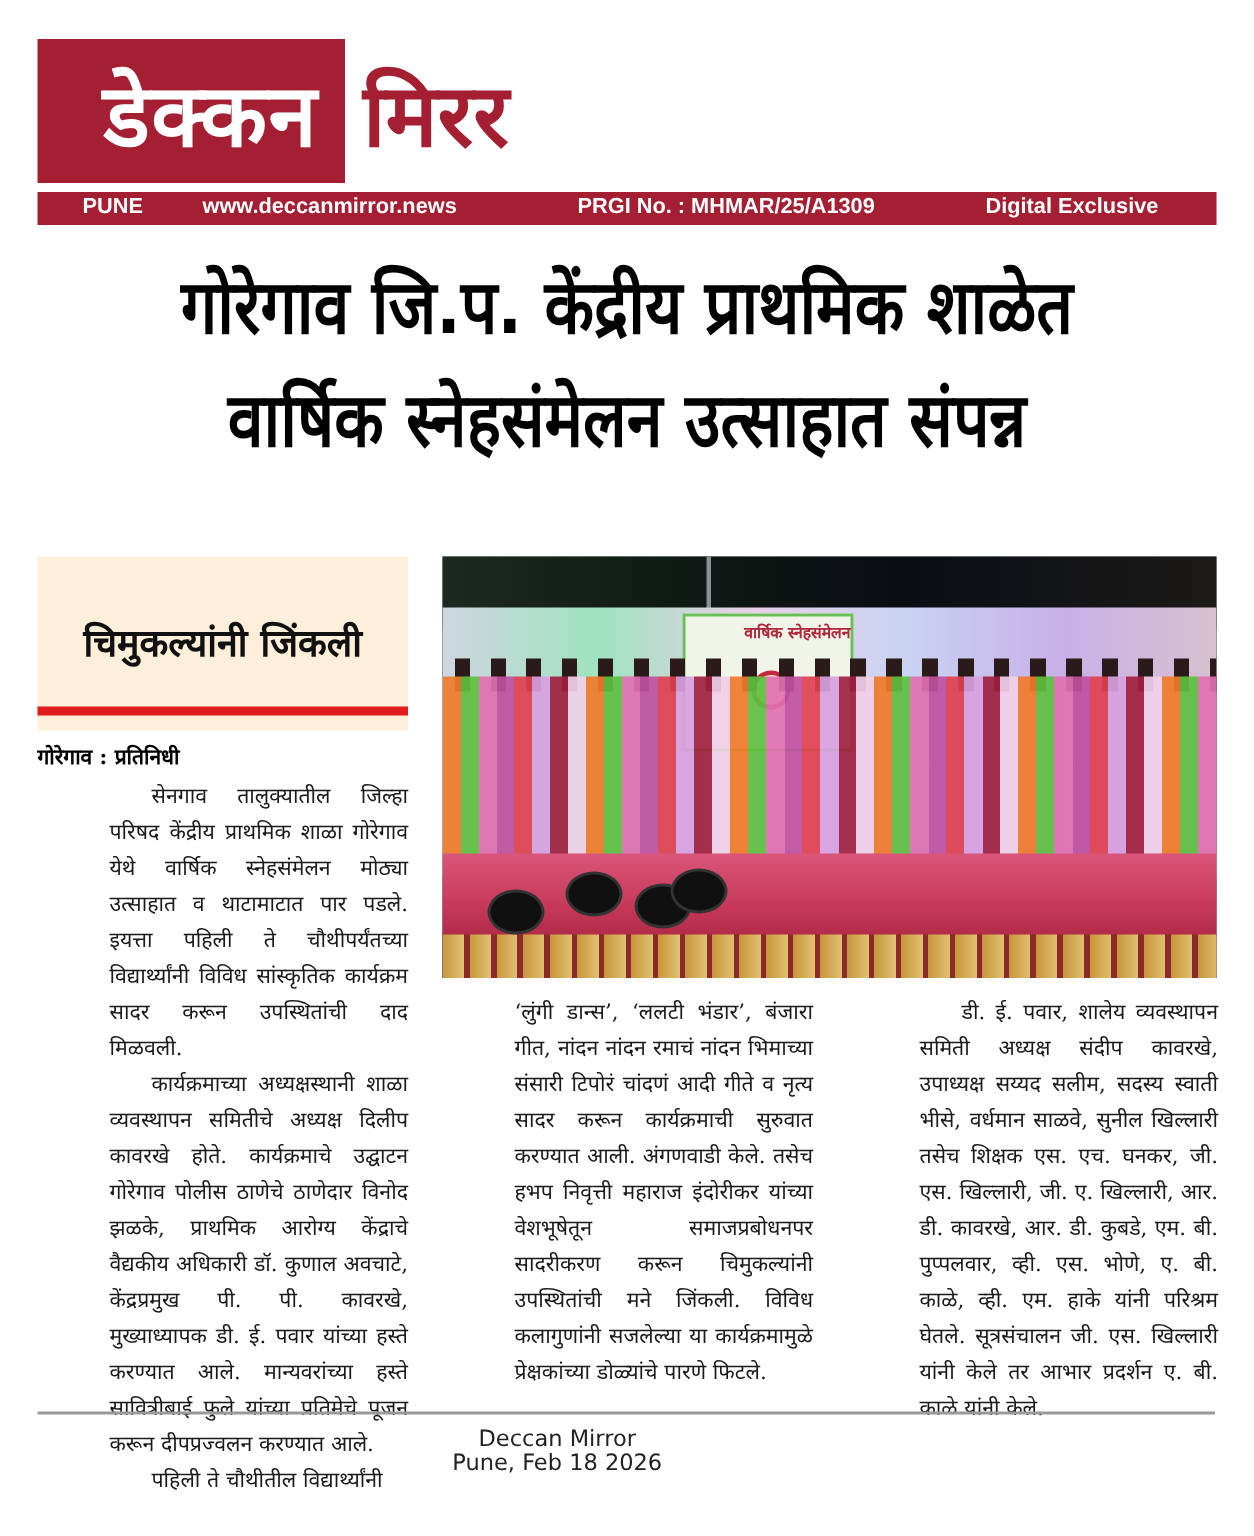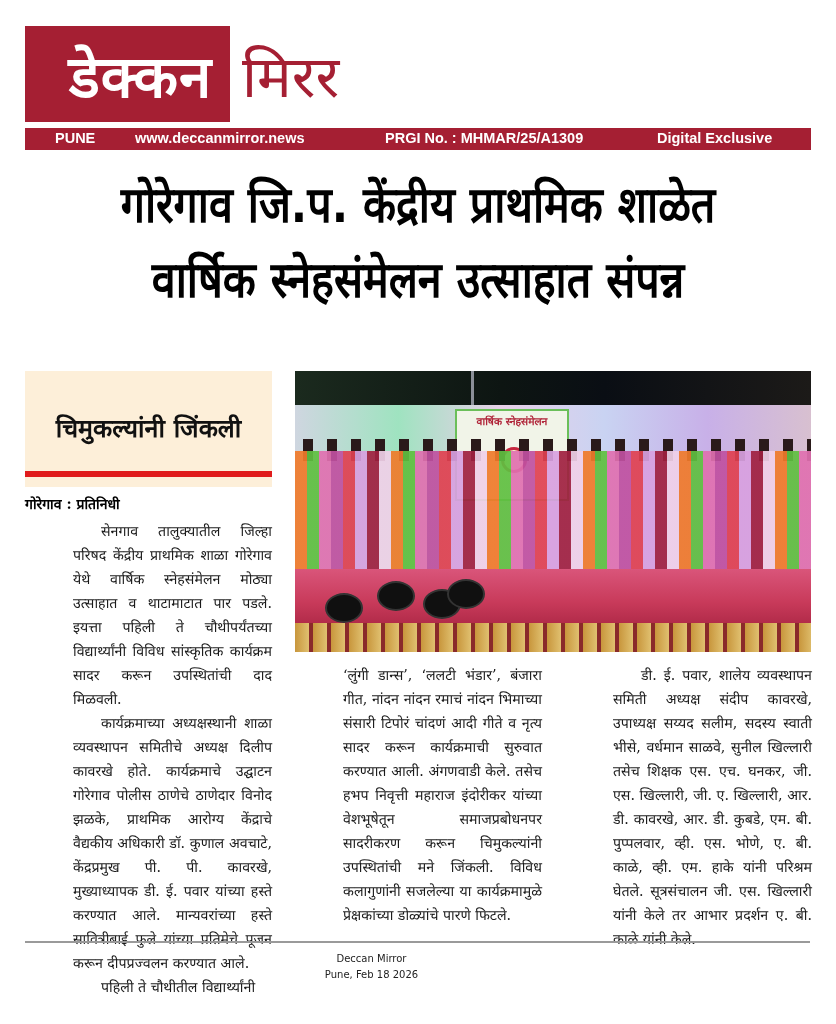--- a/index.html
+++ b/index.html
@@ -10,21 +10,21 @@
     position: absolute; left: 25px; top: 26px; width: 205px; height: 96px;
     background: #a51f33; color: #fff;
     display: flex; align-items: center; justify-content: center;
     font-family: "DejaVu Sans", sans-serif; font-weight: bold; font-size: 58px;
     letter-spacing: 1px;
     padding-left: 26px;
   }
   .masthead-word2 {
     position: absolute; left: 242px; top: 26px; height: 96px;
     display: flex; align-items: center;
-    color: #a51f33; font-family: "DejaVu Sans", sans-serif; font-weight: normal; font-size: 58px;
+    color: #a51f33; font-family: "DejaVu Sans", sans-serif; font-weight: bold; font-size: 58px;
   }
   .info-bar {
     position: absolute; left: 25px; top: 128px; width: 786px; height: 22px;
     background: #a51f33; color: #fff;
     font-family: "Liberation Sans", sans-serif; font-weight: bold; font-size: 14.5px; text-align: center;
   }
   .info-bar span { position: absolute; top: 2px; white-space: nowrap; }
 
   .headline {
     position: absolute; left: 20px; top: 168px; width: 796px;
@@ -52,21 +52,21 @@
     position: absolute; left: 295px; top: 371px; width: 516px; height: 281px; overflow: hidden;
     background: #0e1414;
   }
   .photo .sky { position: absolute; left: 0; top: 0; width: 100%; height: 48px;
     background: linear-gradient(90deg, #1b2a1e 0%, #0d1512 40%, #0a0e14 60%, #1c1a18 100%); }
   .photo .pole { position: absolute; left: 176px; top: 0; width: 3px; height: 48px; background: #8b8f98; }
   .photo .backdrop { position: absolute; left: 0; top: 34px; width: 100%; height: 180px;
     background: linear-gradient(90deg, #cfd6e0 0%, #9fe3c0 20%, #e8d0e8 40%, #c9d3f2 60%, #c8b0e8 80%, #d8c0d0 100%); }
   .photo .banner { position: absolute; left: 160px; top: 38px; width: 114px; height: 92px;
     background: #f1f4e8; border: 2px solid #6bbf59; }
-  .photo .banner-title { position: absolute; left: 0; top: 3px; width: 100%; text-align: center;
+  .photo .banner-title { position: absolute; left: 0; top: 3px; width: 100%; text-align: right;
     color: #b0263a; font-weight: bold; font-size: 10.5px; font-family: "DejaVu Sans", sans-serif; white-space: nowrap; }
   .photo .banner-logo { position: absolute; left: 44px; top: 36px; width: 26px; height: 26px; border-radius: 50%;
     border: 3px solid #c62840; background: #f8f0d0; }
   .photo .performers { position: absolute; left: 0; top: 80px; width: 100%; height: 120px;
     background: repeating-linear-gradient(90deg,
       #f07a2a 0px, #f07a2a 12px, #5fbf40 12px, #5fbf40 24px, #e070b0 24px, #e070b0 36px,
       #c050a0 36px, #c050a0 48px, #e04050 48px, #e04050 60px, #d8a0e0 60px, #d8a0e0 72px,
       #a02040 72px, #a02040 84px, #f0d0e8 84px, #f0d0e8 96px);
     opacity: 0.92; }
   .photo .heads { position: absolute; left: 0; top: 68px; width: 100%; height: 22px;
@@ -83,21 +83,21 @@
     text-align: justify;
   }
   .col p { text-align: justify; margin-left: 48px; }
   .col p.indent { text-indent: 28px; }
   .col1 { left: 25px; top: 519px; }
   .col2 { left: 295px; top: 663px; }
   .col3 { left: 565px; top: 663px; }
 
   .bottom-rule { position: absolute; left: 25px; top: 941px; width: 785px; height: 2px; background: #9a9a9a; }
   .footer { position: absolute; left: 0; top: 951px; width: 743px; text-align: center;
-    font-family: "DejaVu Sans", sans-serif; font-size: 10px; line-height: 16px; color: #222; }
+    font-family: "DejaVu Sans", sans-serif; font-size: 15px; line-height: 16px; color: #222; }
 </style>
 </head>
 <body>
 
 <div class="masthead-box">
   <span>डेक्कन</span>
 </div>
 <div class="masthead-word2">
   <span>मिरर</span>
 </div>

